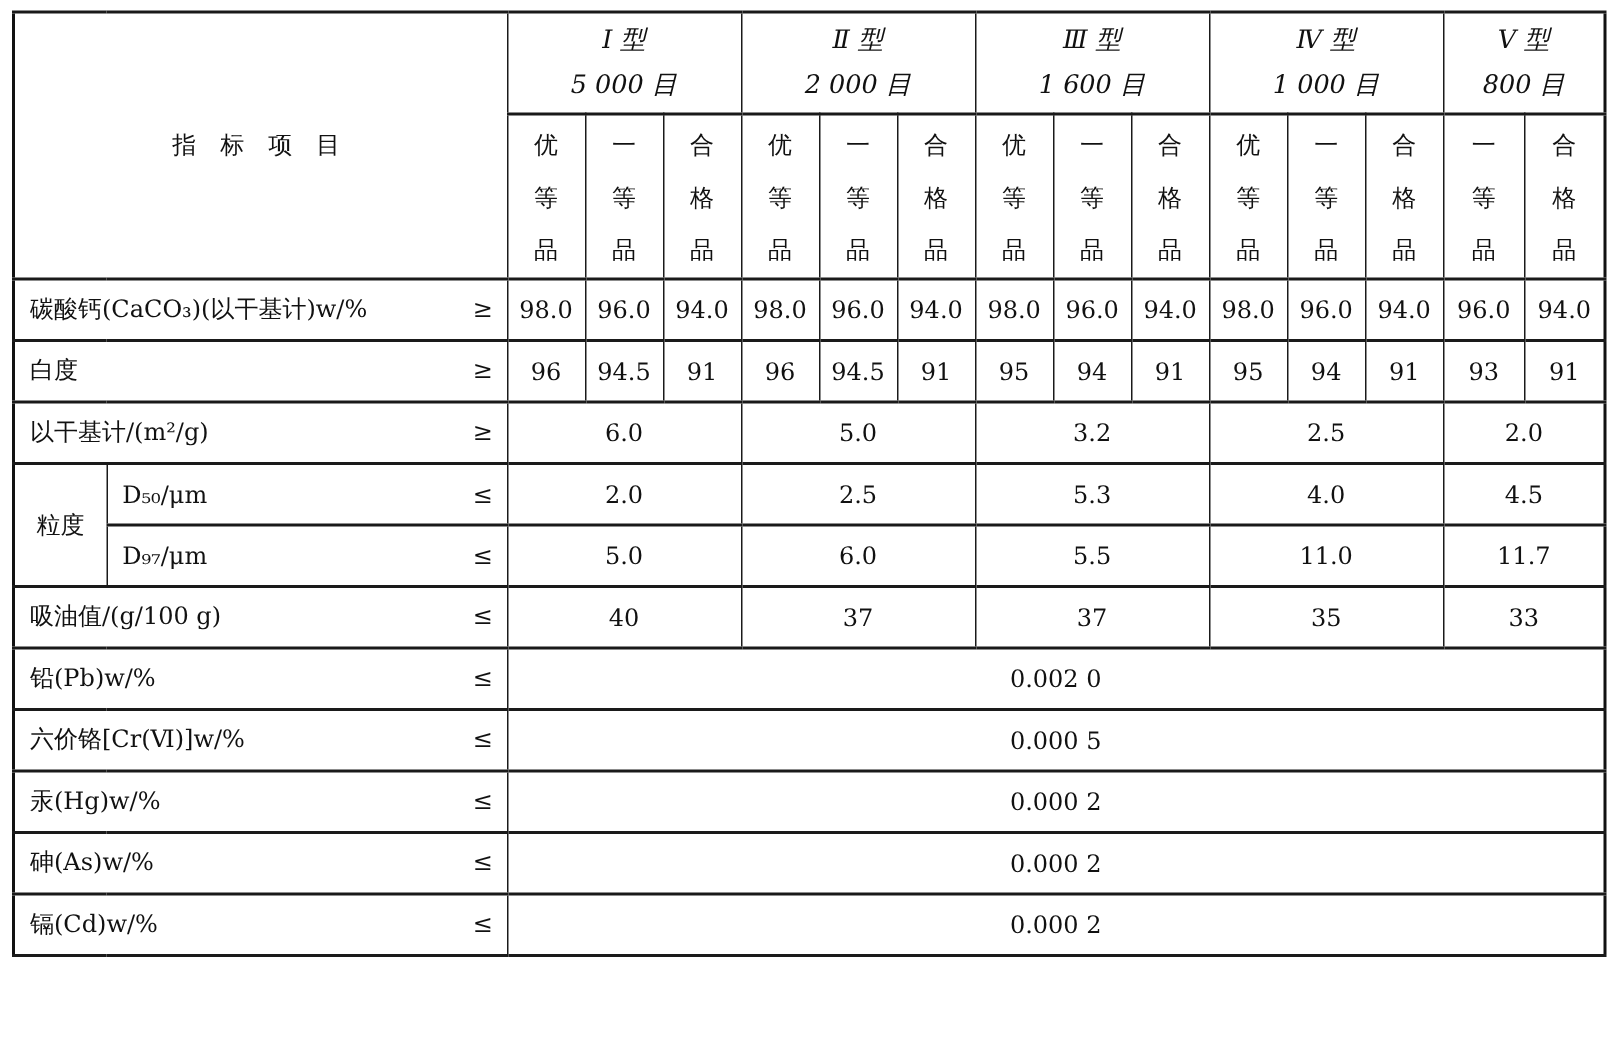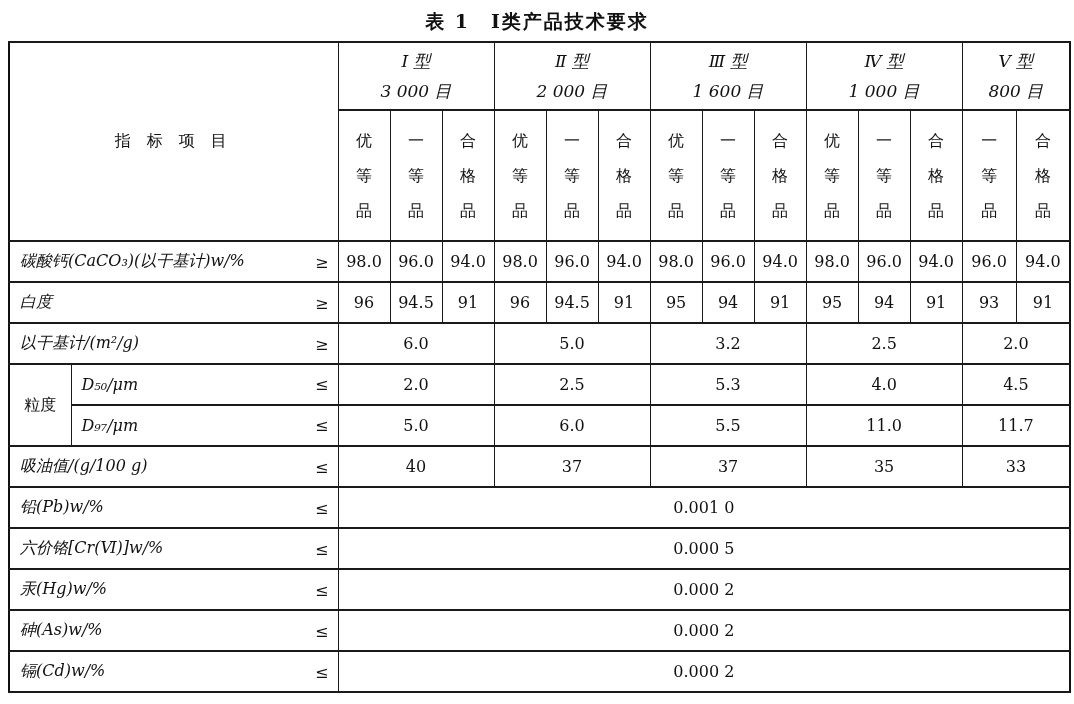--- a/index.html
+++ b/index.html
@@ -48,45 +48,43 @@
   tr.grade-row td { height: 108px; }
   tr.data-row td { height: 39px; }
   .type-head .tline { line-height: 30px; font-size: 17px; font-style: italic; }
   .corner {
     font-size: 17px;
     letter-spacing: 6px;
     font-family: Liberation Serif, serif;
   }
   .vtext {
     width: 1.1em;
-    margin: 12px auto;
+    margin: 1px auto;
     word-break: break-all;
     line-height: 35px;
     font-size: 16px;
   }
   td.lblcell {
     text-align: left;
   }
   .lblwrap {
     display: flex;
     justify-content: space-between;
-    align-items: flex-end;
+    align-items: flex-start;
     padding: 0 9px 0 10px;
-    font-style: italic;
   }
   .lbl { font-size: 16px; white-space: nowrap; }
   .op  { font-size: 16px; padding-left: 4px; }
   .num { font-size: 15.5px; }
 </style>
 </head>
 <body>
 
 <div class="page">
 
-  <div class="doc-title">表 1　Ⅰ类产品技术要求</div>
 
   <table class="spec">
     <colgroup>
       <col style="width:62px">
         <col style="width:267px">
       <col style="width:52px">
         <col style="width:52px">
         <col style="width:52px">
       <col style="width:52px">
         <col style="width:52px">
@@ -99,21 +97,21 @@
         <col style="width:52px">
       <col style="width:54px">
         <col style="width:54px">
     </colgroup>
 
     <tbody>
         <tr class="type-row">
       <td rowspan="2" colspan="2" class="corner">指 标 项 目</td>
       <td colspan="3" class="type-head">
         <div class="tline">Ⅰ 型</div>
-        <div class="tline">3 000 目</div>
+        <div class="tline">5 000 目</div>
       </td>
       <td colspan="3" class="type-head">
         <div class="tline">Ⅱ 型</div>
         <div class="tline">2 000 目</div>
       </td>
       <td colspan="3" class="type-head">
         <div class="tline">Ⅲ 型</div>
         <div class="tline">1 600 目</div>
       </td>
       <td colspan="3" class="type-head">
@@ -274,21 +272,21 @@
       <td colspan="2" class="num">33</td>
     </tr>
 
     <tr class="data-row">
       <td colspan="2" class="lblcell">
         <div class="lblwrap">
           <span class="lbl">铅(Pb)w/%</span>
           <span class="op">≤</span>
         </div>
       </td>
-      <td colspan="14" class="num">0.001 0</td>
+      <td colspan="14" class="num">0.002 0</td>
     </tr>
 
     <tr class="data-row">
       <td colspan="2" class="lblcell">
         <div class="lblwrap">
           <span class="lbl">六价铬[Cr(Ⅵ)]w/%</span>
           <span class="op">≤</span>
         </div>
       </td>
       <td colspan="14" class="num">0.000 5</td>

